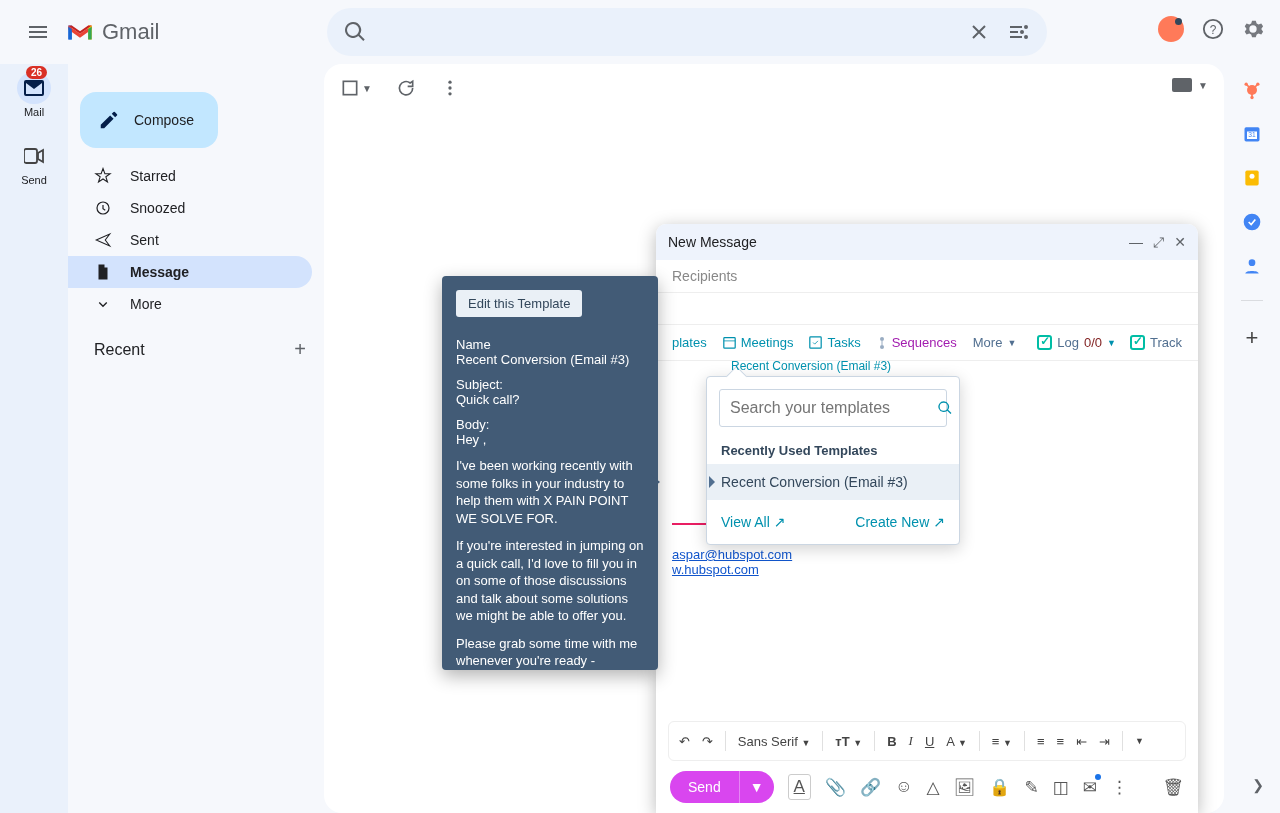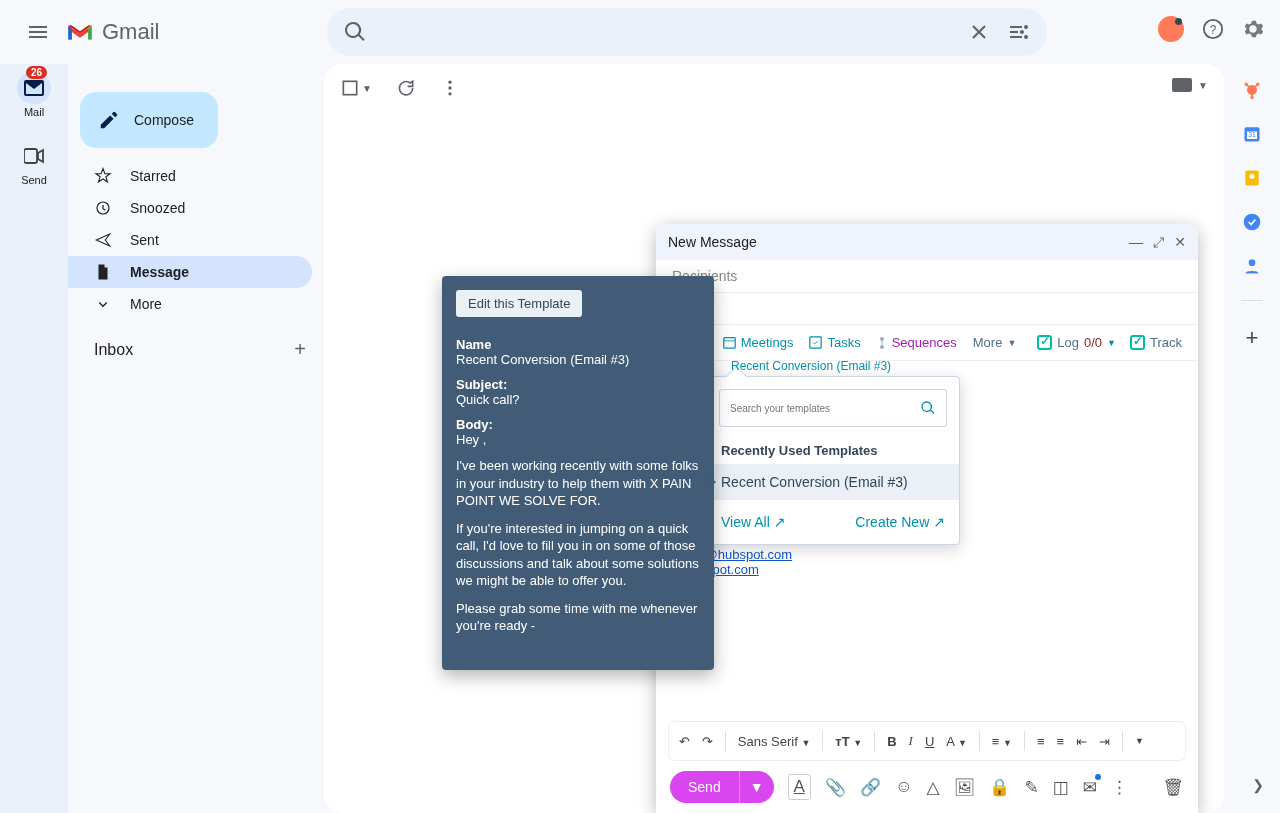--- a/index.html
+++ b/index.html
@@ -72,32 +72,32 @@
 .sendbtn .s1{padding:8px 18px;font-weight:500}
 .sendbtn .s2{padding:8px 10px;border-left:1px solid rgba(255,255,255,.35)}
 .cw-send .ic{cursor:pointer;font-size:17px}
 .cw-send .trash{margin-left:auto}
 
 
 .tmpl-pop{position:absolute;left:706px;top:376px;width:254px;background:#fff;border:1px solid #cbd6e2;border-radius:4px;box-shadow:0 4px 16px rgba(0,0,0,.18);z-index:30}
 .tmpl-pop::before{content:'';position:absolute;top:-8px;left:22px;width:14px;height:14px;background:#fff;border-left:1px solid #cbd6e2;border-top:1px solid #cbd6e2;transform:rotate(45deg)}
 .tmpl-title-strip{position:absolute;top:-18px;left:24px;font-size:12px;color:#0091ae;white-space:nowrap}
 .tmpl-search{display:flex;align-items:center;margin:12px;border:1px solid #cbd6e2;border-radius:3px;height:38px;padding:0 10px}
-.tmpl-search input{flex:1;border:none;outline:none;font-size:10px}
+.tmpl-search input{flex:1;border:none;outline:none;font-size:16px}
 .tmpl-head{padding:4px 14px 6px;font-weight:bold;font-size:13px;color:#33475b}
 .tmpl-item{padding:10px 14px;font-size:14px;color:#33475b;background:#eaf0f6;position:relative;cursor:pointer}
 .tmpl-item::before{content:'';position:absolute;left:2px;top:50%;transform:translateY(-50%);border:6px solid transparent;border-left-color:#516f90}
 .tmpl-foot{display:flex;justify-content:space-between;padding:14px;font-size:14px}
 .tmpl-foot a{color:#0091ae;cursor:pointer;display:flex;gap:4px;align-items:center}
 
 
-.preview{position:absolute;left:442px;top:276px;width:272px;height:394px;background:#425b76;color:#fff;border-radius:4px;padding:14px;font-size:13px;z-index:40;box-shadow:0 6px 18px rgba(0,0,0,.3)}
+.preview{position:absolute;left:442px;top:276px;width:216px;height:394px;background:#425b76;color:#fff;border-radius:4px;padding:14px;font-size:13px;z-index:40;box-shadow:0 6px 18px rgba(0,0,0,.3)}
 .preview::after{content:'';position:absolute;right:-10px;top:198px;border:8px solid transparent;border-left:10px solid #425b76}
 .preview .editbtn{background:#eaf0f6;color:#33475b;border:none;padding:6px 12px;border-radius:3px;font-size:13px;cursor:pointer;margin-bottom:10px}
-.preview .lbl{font-weight:bold;margin-top:10px}
+.preview .lbl{font-weight:normal;margin-top:10px}
 .preview p{margin-top:10px;line-height:1.35}
 
 svg{flex-shrink:0}
 </style>
 </head>
 <body>
 
 <div class="header">
   <div class="hamburger">
     <svg viewBox="0 0 24 24">
@@ -198,21 +198,21 @@
       </svg>
       <span>Message</span>
     </div>
   <div class="nav-row">
       <svg viewBox="0 0 24 24">
         <path d="M7 10l5 5 5-5" fill="none" stroke="#202124" stroke-width="1.8"></path>
       </svg>
       <span>More</span>
     </div>
   <div class="labels-row">
-    <span>Inbox</span>
+    <span>Recent</span>
     <span class="plus">+</span>
   </div>
 </div>
 
 <div class="main">
   <div class="main-toolbar">
     <span style="display:flex;align-items:center;gap:2px">
         <svg class="mt-ic" viewBox="0 0 24 24">
           <rect x="4" y="4" width="16" height="16" fill="none" stroke="#5f6368" stroke-width="2"></rect>
         </svg>

